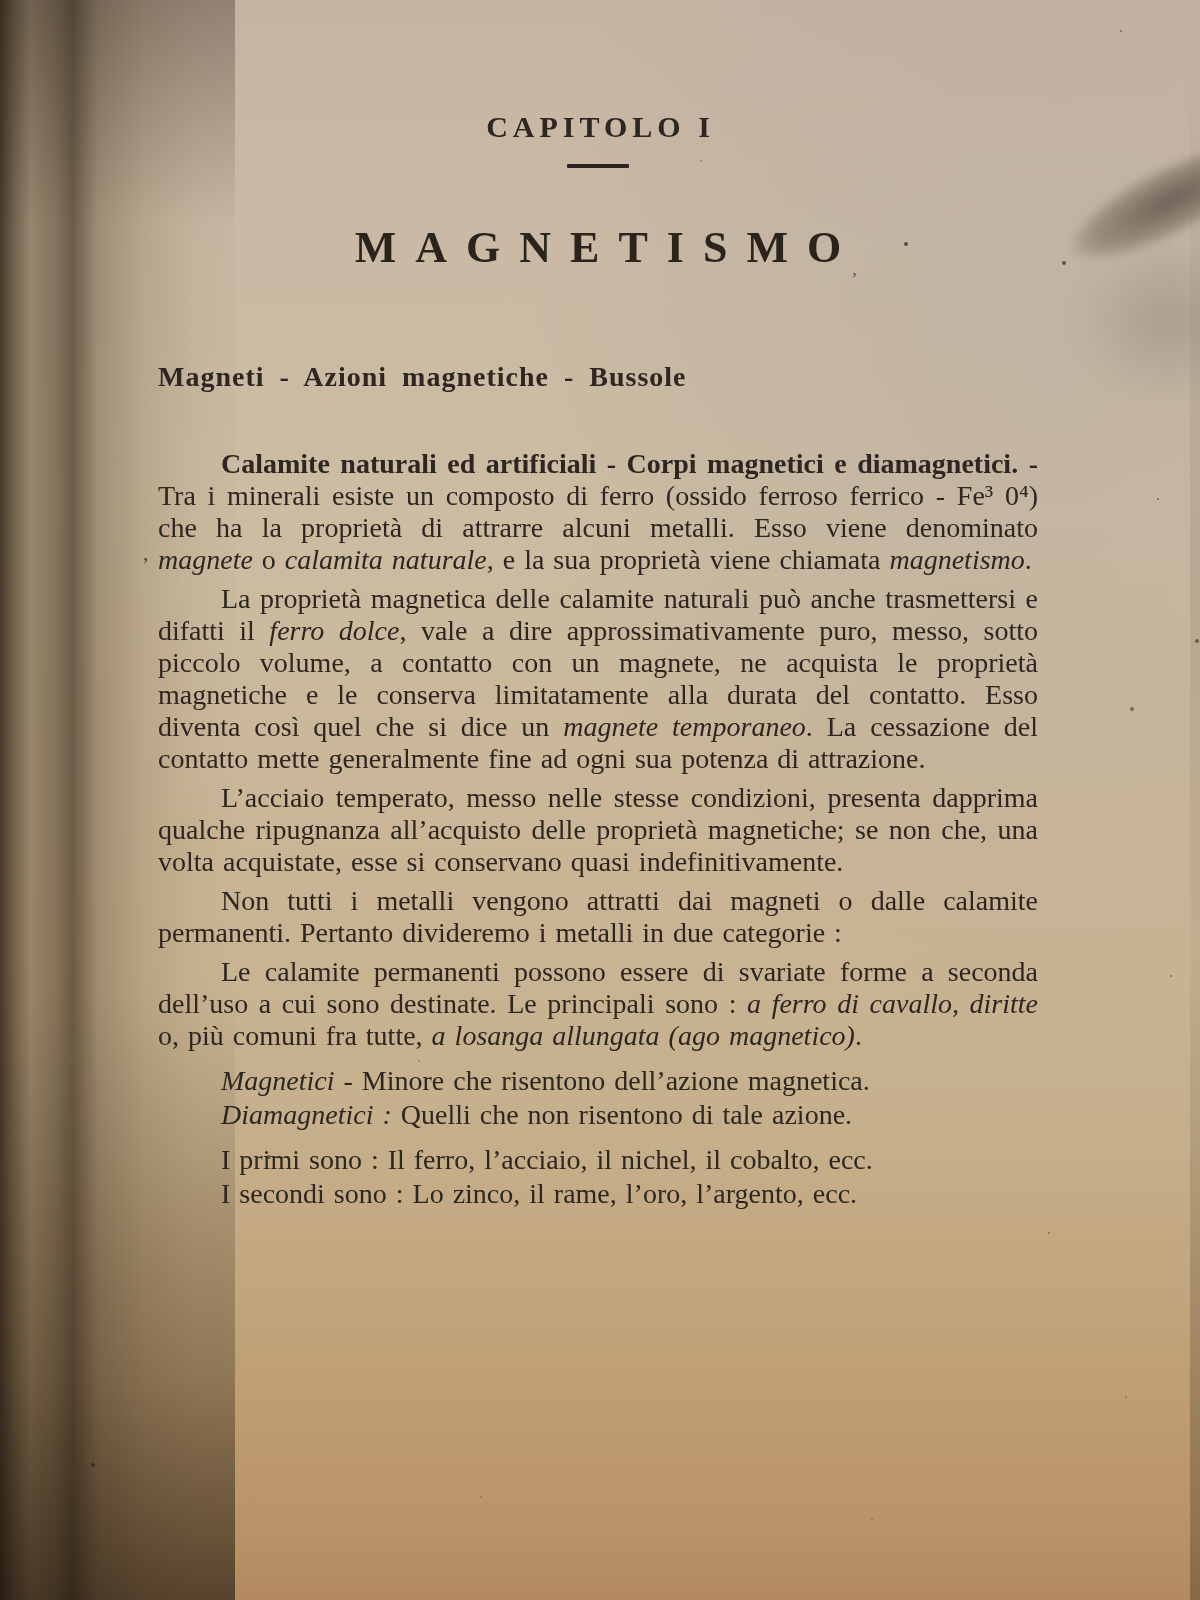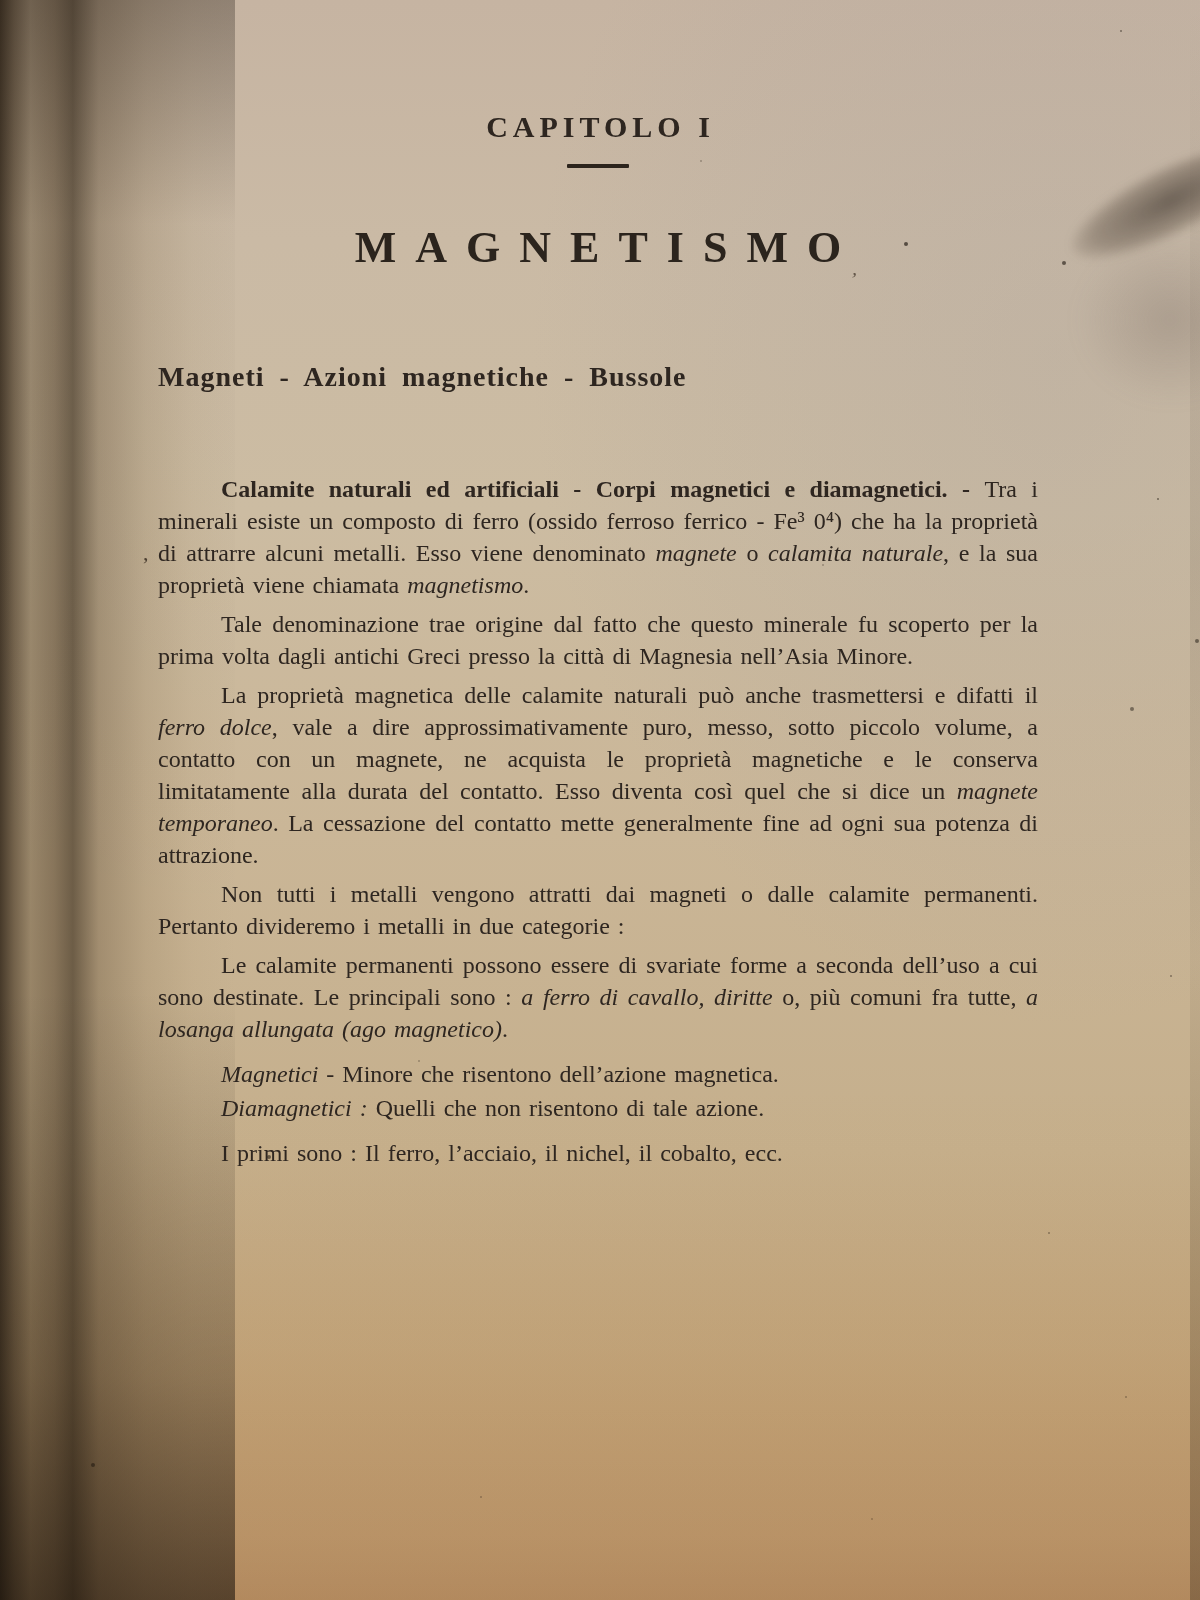--- a/index.html
+++ b/index.html
@@ -132,22 +132,22 @@
     font-size: 44px; font-weight: bold;
     color: #2b241d;
   }
   .title .sp { letter-spacing: 19px; margin-right: -19px; }
   .subtitle {
     margin-top: 88px;
     font-size: 28px; font-weight: bold;
     letter-spacing: 1px; word-spacing: 7px;
   }
   .body-text {
-    margin-top: 80px;
-    font-size: 24px; line-height: 32px;
+    margin-top: 55px;
+    font-size: 28px; line-height: 32px;
     word-spacing: 2px;
   }
   .body-text p { margin: 0; }
   .body-text p.body {
     text-align: justify;
     text-indent: 63px;
     margin-bottom: 7px;
   }
   .body-text p.list { text-indent: 63px; margin-bottom: 2px; }
   .body-text p.list-gap { text-indent: 63px; margin-top: 13px; margin-bottom: 2px; }
@@ -174,23 +174,24 @@
     <div class="chapter">
       <span class="sp">CAPITOLO I</span>
     </div>
     <div class="rule"></div>
     <div class="title">
       <span class="sp">MAGNETISMO</span>
     </div>
     <div class="subtitle">Magneti - Azioni magnetiche - Bussole</div>
     <div class="body-text">
         <p class="body"><b>Calamite naturali ed artificiali - Corpi magnetici e diamagnetici. - </b><span>Tra i minerali esiste un composto di ferro (ossido ferroso ferrico - Fe³ 0⁴) che ha la proprietà di attrarre alcuni metalli. Esso viene denominato </span><i>magnete</i><span> o </span><i>calamita naturale</i><span>, e la sua proprietà viene chiamata </span><i>magnetismo</i><span>.</span></p>
-        <p class="body"><span>Tale denominazione trae origine dal fatto che questo minerale fu scoperto per la prima volta dagli antichi Greci presso la città di Magnesia nell’Asia Minore.</span></p>
         <p class="body"><span>La proprietà magnetica delle calamite naturali può anche trasmettersi e difatti il </span><i>ferro dolce</i><span>, vale a dire approssimativamente puro, messo, sotto piccolo volume, a contatto con un magnete, ne acquista le proprietà magnetiche e le conserva limitatamente alla durata del contatto. Esso diventa così quel che si dice un </span><i>magnete temporaneo</i><span>. La cessazione del contatto mette generalmente fine ad ogni sua potenza di attrazione.</span></p>
+        <p class="body"><span>L’acciaio temperato, messo nelle stesse condizioni, presenta dapprima qualche ripugnanza all’acquisto delle proprietà magnetiche; se non che, una volta acquistate, esse si conservano quasi indefinitivamente.</span></p>
         <p class="body"><span>Non tutti i metalli vengono attratti dai magneti o dalle calamite permanenti. Pertanto divideremo i metalli in due categorie :</span></p>
         <p class="body"><span>Le calamite permanenti possono essere di svariate forme a seconda dell’uso a cui sono destinate. Le principali sono : </span><i>a ferro di cavallo, diritte</i><span> o, più comuni fra tutte, </span><i>a losanga allungata (ago magnetico)</i><span>.</span></p>
         <p class="list-gap"><i>Magnetici</i><span> - Minore che risentono dell’azione magnetica.</span></p>
         <p class="list"><i>Diamagnetici :</i><span> Quelli che non risentono di tale azione.</span></p>
         <p class="list-gap"><span>I primi sono : Il ferro, l’acciaio, il nichel, il cobalto, ecc.</span></p>
+        <p class="list"><span>I secondi sono : Lo zinco, il rame, l’oro, l’argento, ecc.</span></p>
       </div>
   </div>
 
 </div>
 
 </body></html>

